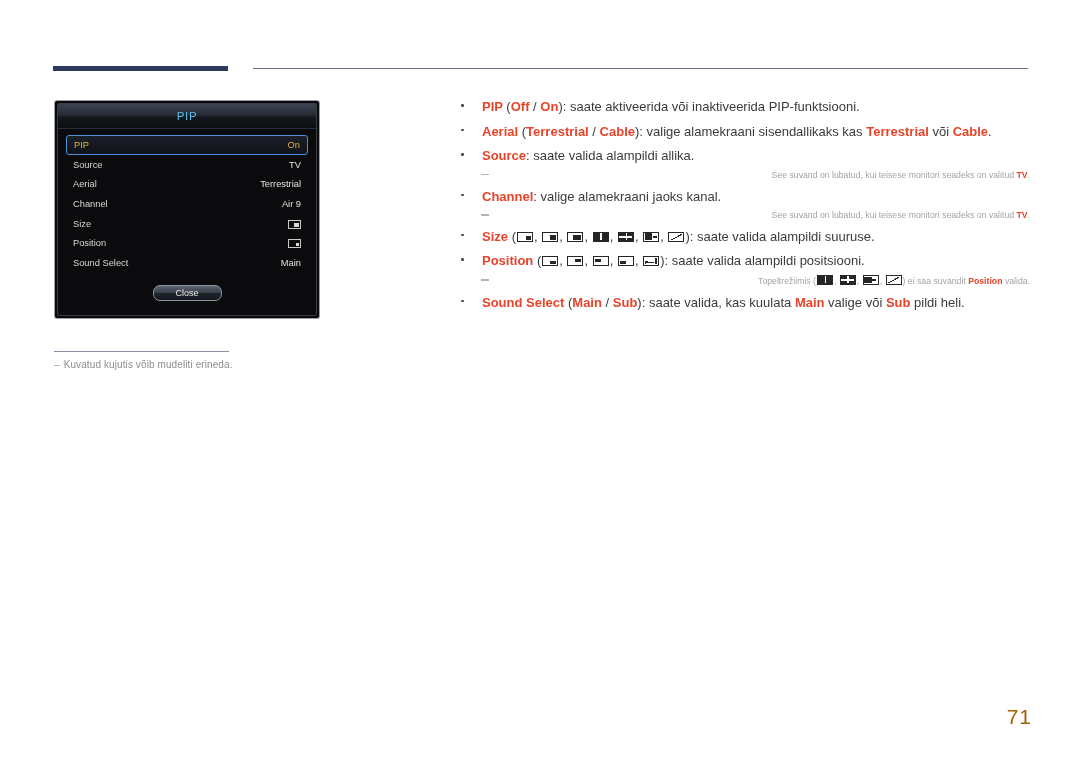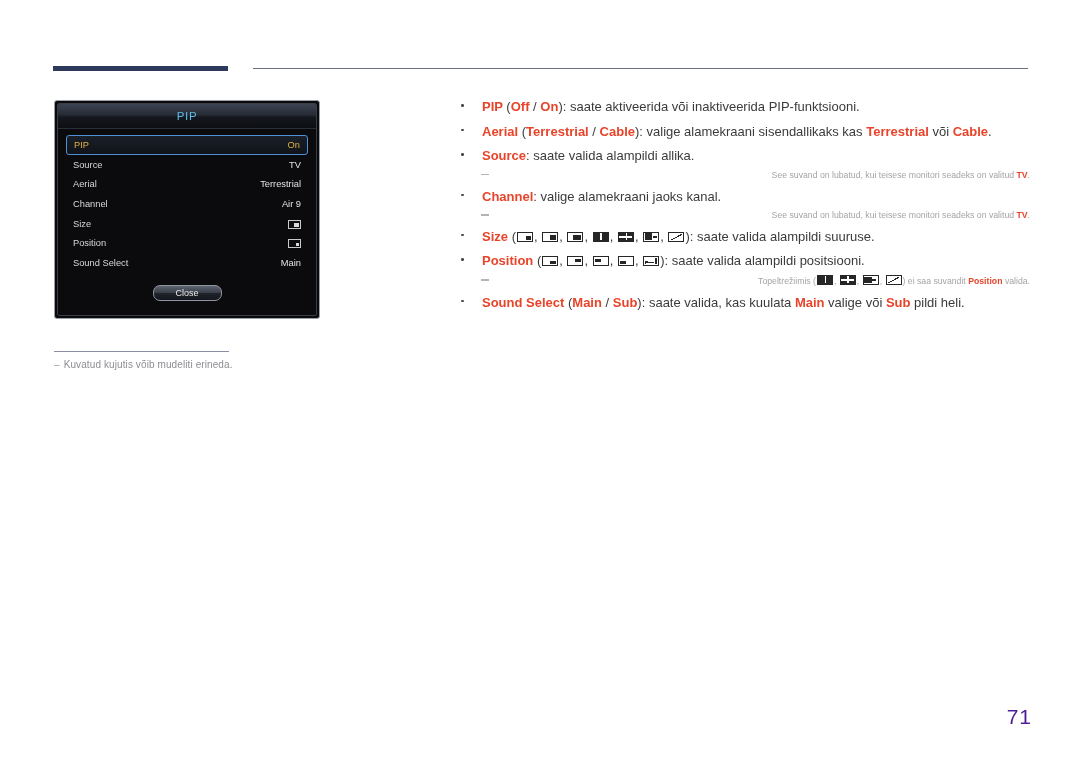--- a/index.html
+++ b/index.html
@@ -185,21 +185,21 @@
   .ico.p4 b { left: 1.2px;  bottom: 1.2px; width: 6.2px; height: 3.6px; }
   .ico.p5 { background:#ffffff; }
   .ico.p5 b.box { right: 1.2px; top: 0.8px; width: 2.4px; height: 5.6px; }
   .ico.p5 b.arr { left: 1.6px; bottom: 2.0px; width: 8px; height: 1.6px; }
   .ico.p5 b.tip { left: 1.2px; bottom: 1.2px; width: 3.2px; height: 3.2px;
                   background: linear-gradient(to bottom right,#262626 50%, transparent 50%); }
 
   
   .pageno {
     position: absolute; right: 48px; top: 705px;
-    font-size: 21px; color: #4c1d95;
+    font-size: 21px; color: #a16207;
     letter-spacing: 1px;
   }
 </style>
 </head>
 <body>
 
 <div class="page">
 
   <div class="rule-thick"></div>
   <div class="rule-thin"></div>

